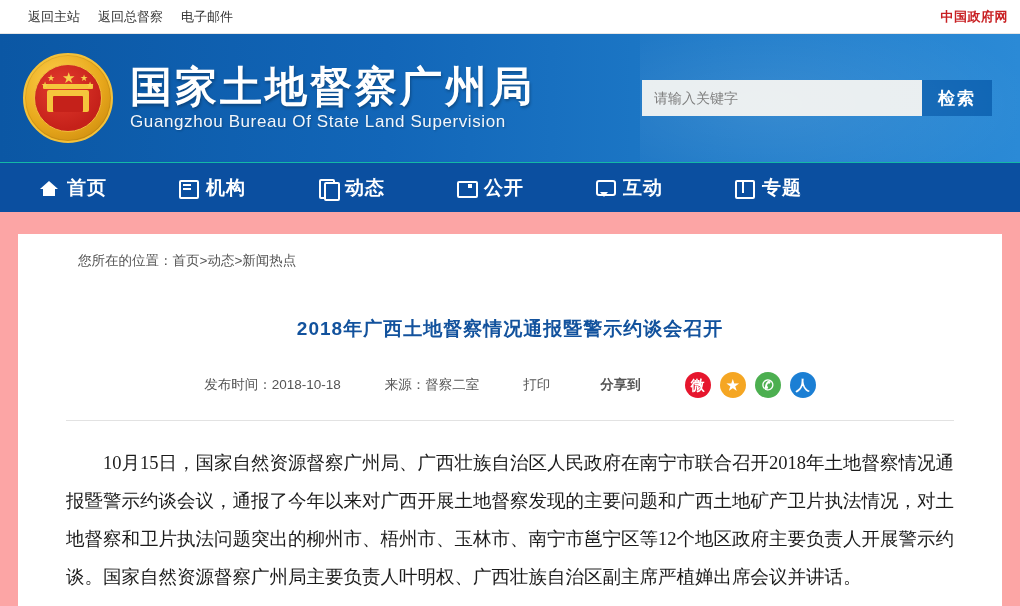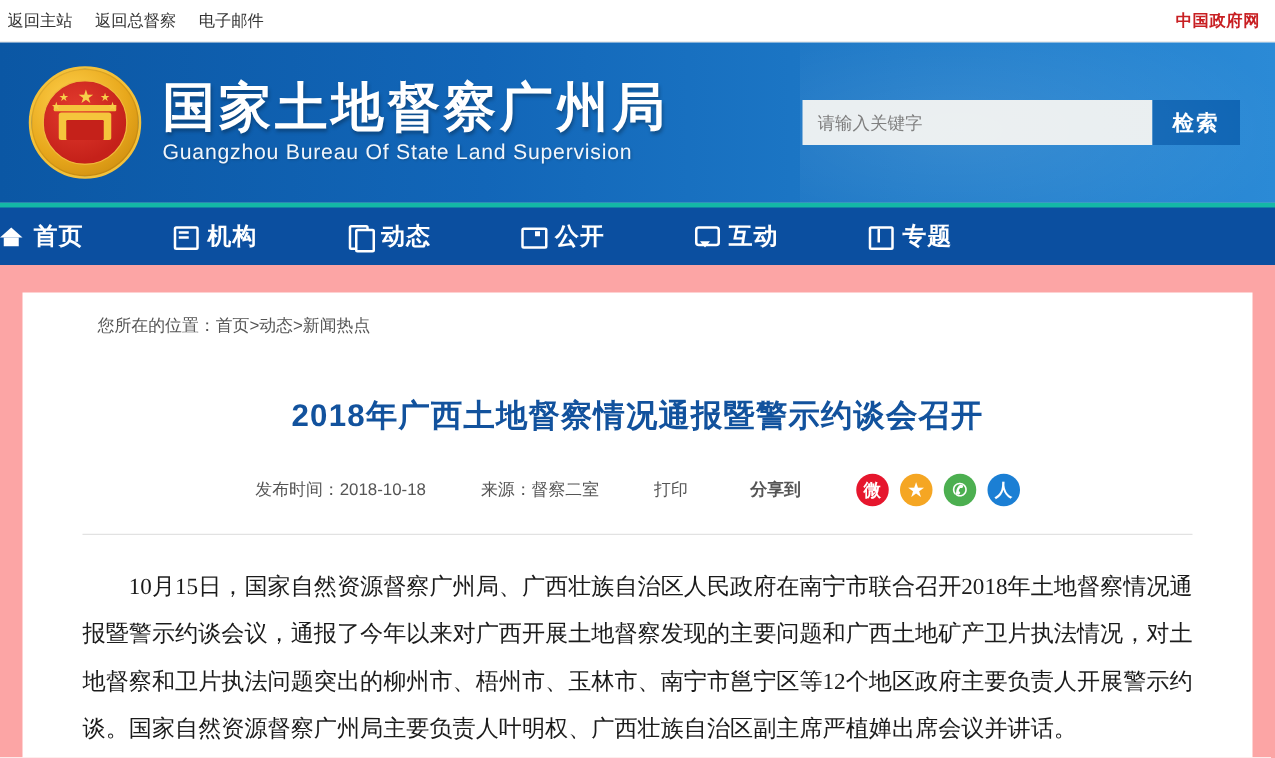--- a/index.html
+++ b/index.html
@@ -17,21 +17,21 @@
     background: #ffffff;
   }
 
   
   .topbar {
     height: 34px;
     background: #ffffff;
     border-bottom: 1px solid #e6e6e6;
     display: flex;
     align-items: center;
-    padding: 0 12px 0 6px;
+    padding: 0 12px 0 28px;
   }
   .topbar .links {
     display: flex;
     align-items: center;
     gap: 18px;
     font-size: 13px;
     color: #333333;
   }
   .topbar .links a {
     color: #333333;
@@ -168,23 +168,24 @@
     font-weight: bold;
     letter-spacing: 2px;
     cursor: pointer;
     font-family: "Liberation Sans", sans-serif;
   }
 
   
   .nav {
     height: 50px;
     background: #0b4fa0;
-    border-top: 4px solid #14b8a6;
-    display: flex;
-    align-items: center;
+    border-top: 1px solid #14b8a6;
+    display: flex;
+    align-items: center;
+    padding-left: 40px;
   }
   .nav-item {
     display: flex;
     align-items: center;
     gap: 9px;
     color: #ffffff;
     font-size: 19px;
     font-weight: bold;
     letter-spacing: 1px;
     margin-right: 72px;
@@ -284,21 +285,21 @@
   .breadcrumb {
     font-size: 13.5px;
     color: #555555;
     padding: 18px 0 0 12px;
   }
   .breadcrumb a { color: #555555; text-decoration: none; }
 
   .article-title {
     text-align: center;
     color: #12529d;
-    font-size: 25px;
+    font-size: 19px;
     font-weight: bold;
     letter-spacing: 1px;
     margin-top: 46px;
   }
 
   .meta-row {
     display: flex;
     align-items: center;
     justify-content: center;
     gap: 44px;

